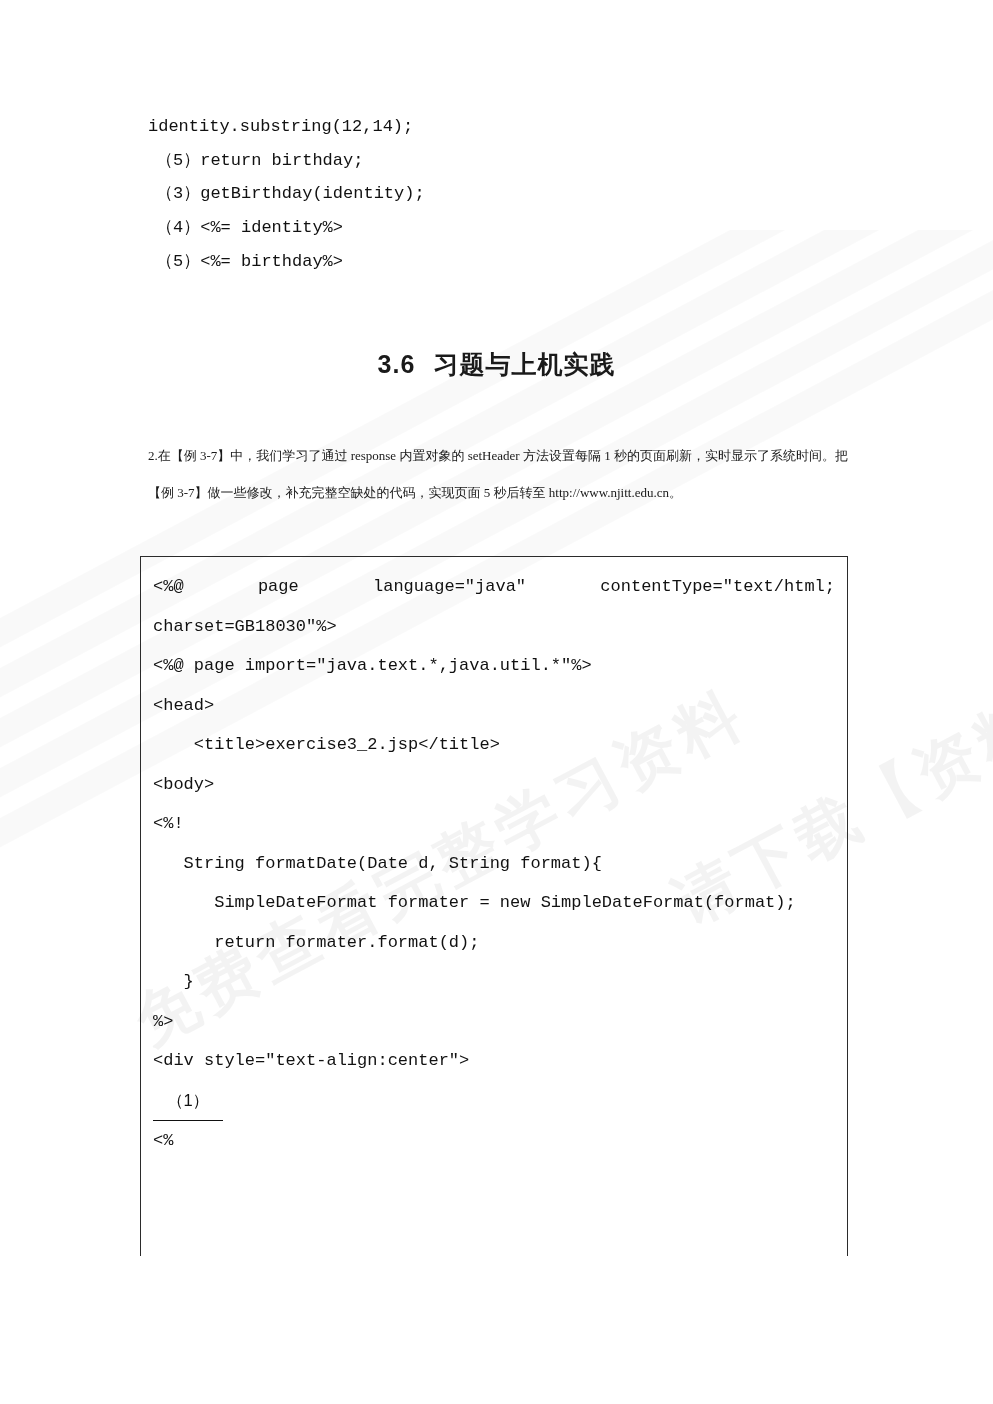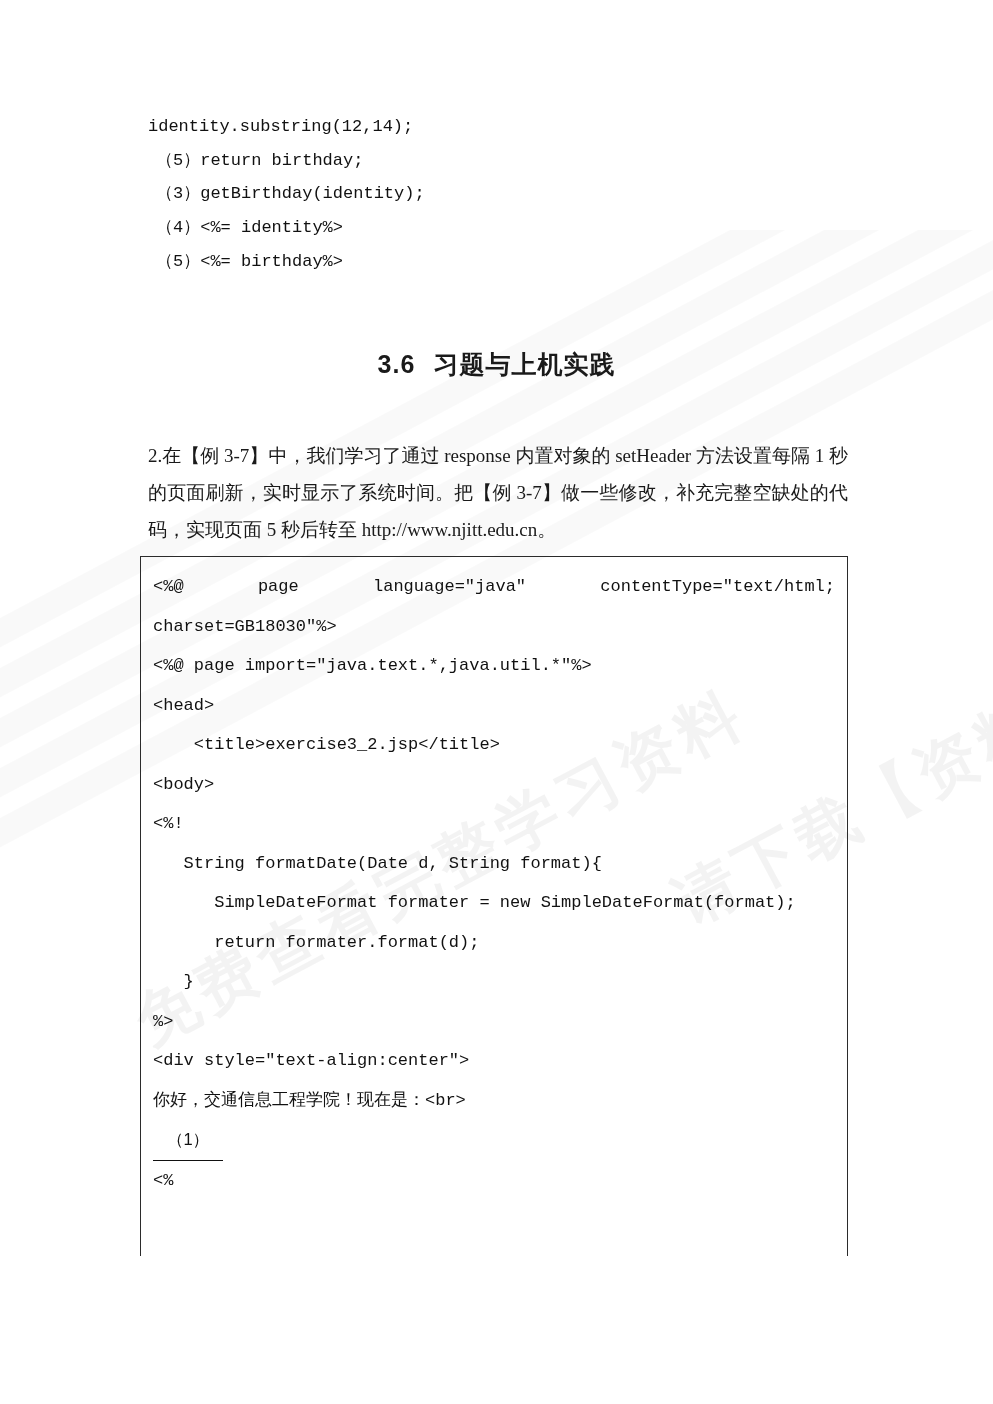--- a/index.html
+++ b/index.html
@@ -90,21 +90,21 @@
     font-weight: bold;
     letter-spacing: 1px;
   }
   .section-title .num { margin-right: 18px; }
 
   .para {
     position: absolute;
     left: 148px;
     top: 437px;
     width: 700px;
-    font-size: 19px;
+    font-size: 13px;
     line-height: 37px;
     text-align: justify;
     text-justify: inter-ideograph;
   }
 
   
   .code-box {
     position: absolute;
     left: 140px;
     top: 556px;
@@ -183,18 +183,17 @@
     <div class="cline">&lt;head&gt;</div>
     <div class="cline">    &lt;title&gt;exercise3_2.jsp&lt;/title&gt;</div>
     <div class="cline">&lt;body&gt;</div>
     <div class="cline">&lt;%!</div>
     <div class="cline">   String formatDate(Date d, String format){</div>
     <div class="cline">      SimpleDateFormat formater = new SimpleDateFormat(format);</div>
     <div class="cline">      return formater.format(d);</div>
     <div class="cline">   }</div>
     <div class="cline">%&gt;</div>
     <div class="cline">&lt;div style="text-align:center"&gt;</div>
-    <div class="cline">你好，交通信息工程学院！现在是：&lt;br&gt;</div>
     <div class="cline"><span class="cn blank-fill">（1）</span></div>
     <div class="cline">&lt;%</div>
   </div>
 
 </div>
 
 </body></html>

